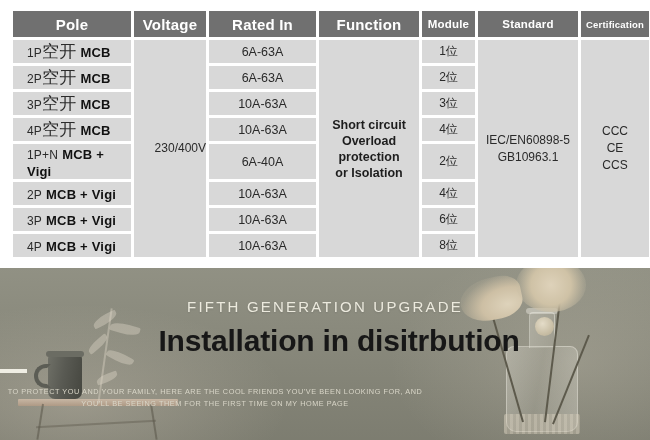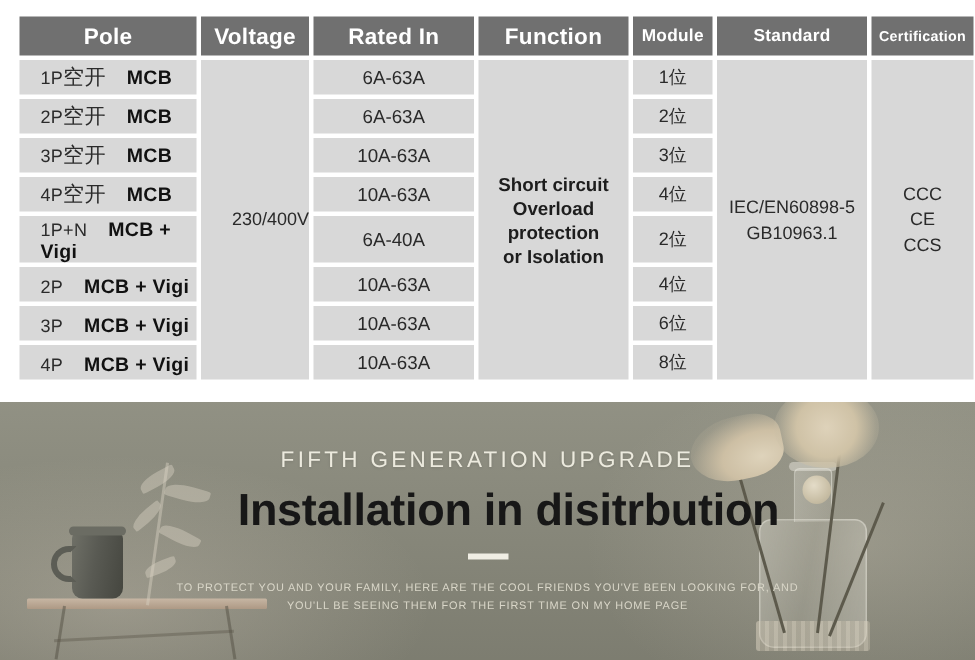--- a/index.html
+++ b/index.html
@@ -45,26 +45,26 @@
     text-align: center;
     vertical-align: middle;
   }
   .tbl td.pole {
     text-align: left;
     padding-left: 14px;
     letter-spacing: .2px;
     font-size: 12px;
   }
   .tbl td.pole .p-num { font-size: 12px; color: #2b2b2b; }
-  .tbl td.pole .p-cn  { font-size: 14px; color: #2b2b2b; }
+  .tbl td.pole .p-cn  { font-size: 17px; color: #2b2b2b; }
   .tbl td.pole .p-mcb {
     font-weight: bold;
     font-size: 13px;
     color: #111;
-    margin-left: 14px;
+    margin-left: 4px;
     font-family: "Liberation Sans Narrow","Liberation Sans", sans-serif;
   }
   .tbl td.merged {
     font-size: 12.5px;
     line-height: 15px;
   }
   .tbl td.func {
     font-weight: bold;
     font-size: 12.5px;
     line-height: 16px;
@@ -193,21 +193,21 @@
     position: absolute;
     border-radius: 50%;
     background: radial-gradient(circle at 40% 35%, #e4dcc8, #c9bfa6 60%, #b4ab92 100%);
   }
 
   
   #banner .text-wrap {
     position: absolute;
     left: 0; top: 0; width: 100%; height: 100%;
     display: flex; flex-direction: column;
-    align-items: center; justify-content: center;
+    justify-content: center;
     text-align: center;
   }
   #banner .eyebrow {
     color: #eceade;
     font-size: 15px;
     letter-spacing: 2.2px;
     font-weight: 400;
     margin-bottom: 9px;
     text-shadow: 0 1px 2px rgba(0,0,0,.12);
   }

